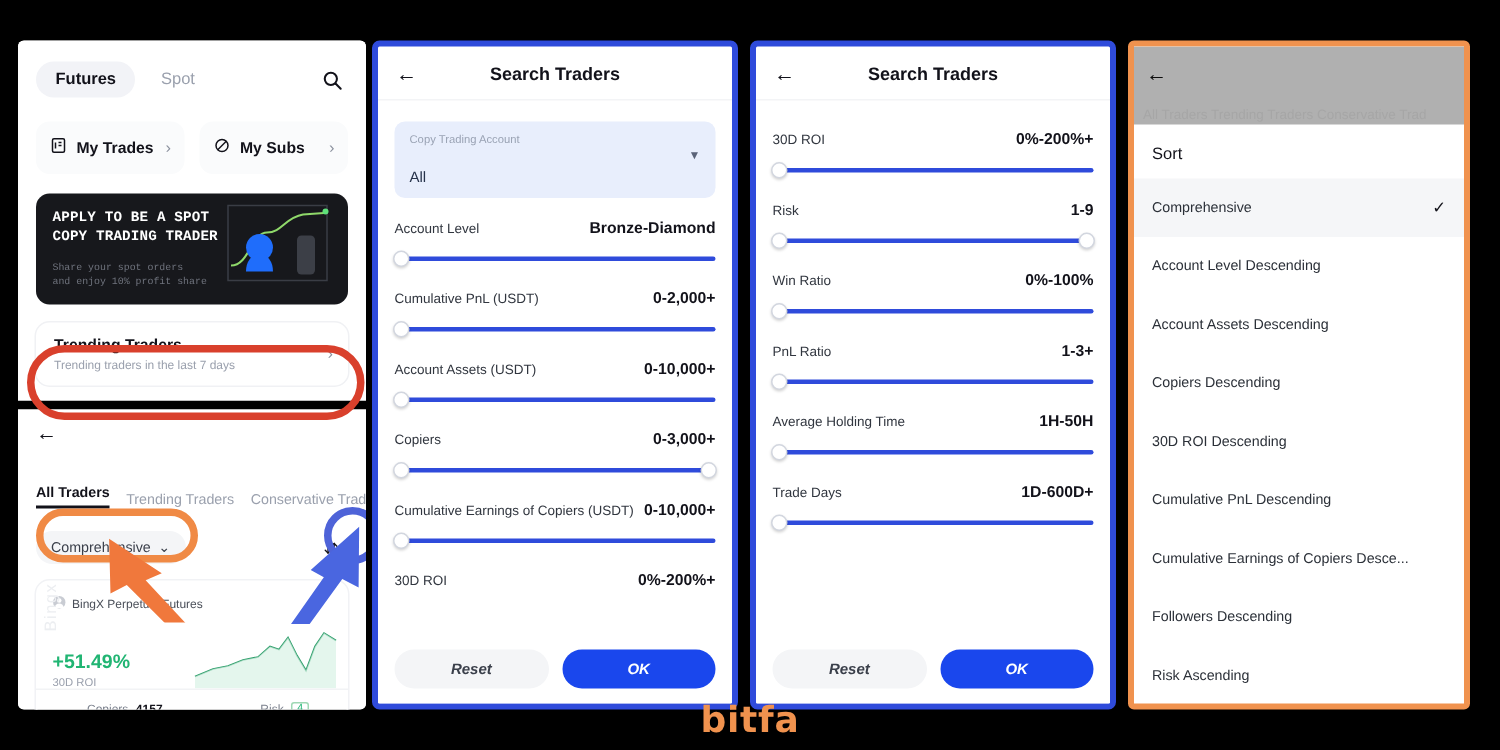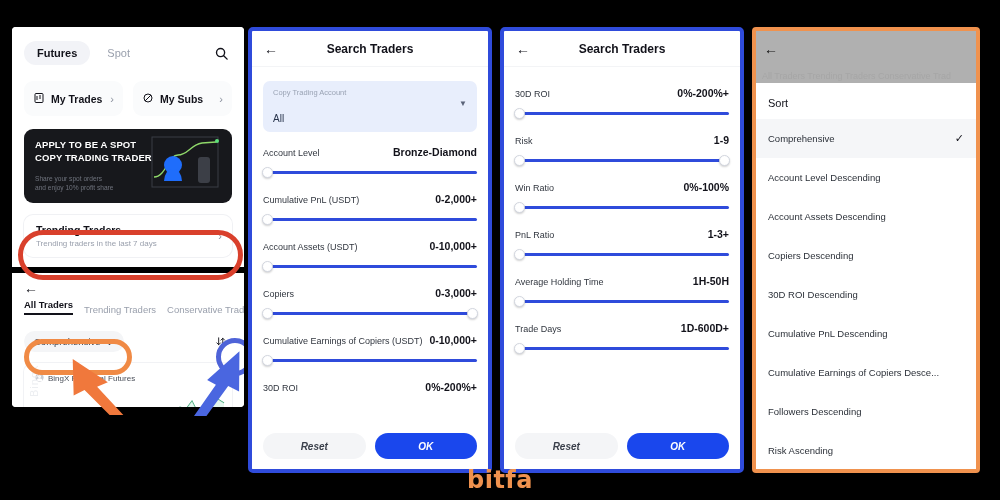--- a/index.html
+++ b/index.html
@@ -9,61 +9,61 @@
     font-family: "Liberation Sans", sans-serif;
     overflow: hidden;
   }
   .stage { position: relative; width: 1000px; height: 500px; background: #000; }
 
   
   .panel { position: absolute; background: #fff; overflow: hidden; }
 
   
   #panel1 {
-    left: 12px; top: 27px; width: 232px; height: 380px;
+    left: 12px; top: 27px; width: 232px; height: 446px;
     background: #fff; border-radius: 4px;
   }
   .p1-top { background:#fff; padding: 8px 12px 0 12px; height: 240px; position: relative; }
   .seg-row { display:flex; align-items:center; padding-top: 6px; }
   .seg {
     font-size: 11px; font-weight: 700; color:#12121a;
     background:#f2f3f7; border-radius: 14px; padding: 6px 13px;
   }
   .seg.off { background: transparent; color:#9aa0ad; font-weight: 400; margin-left: 4px; }
   .search-ic { margin-left:auto; width: 22px; height:22px; display:flex; align-items:center; justify-content:center; }
   .quick-row { display:flex; gap: 10px; margin-top: 16px; }
   .quick {
     flex:1; background:#fafbfc; border-radius: 9px; height: 35px;
     display:flex; align-items:center; padding: 0 9px; gap:6px;
   }
   .quick .qlabel { font-size: 10.5px; font-weight: 700; color:#12121a; }
   .quick .chev { margin-left:auto; color:#8b919e; font-size: 11px; }
   .banner {
     margin-top: 13px; background:#17181c; border-radius: 9px; height: 74px;
-    padding: 10px 11px; position: relative; overflow:hidden;
+    padding: 10px 11px; position: relative; overflow:hidden;font-family:Liberation Mono, monospace;
   }
   .banner h3 { color:#fff; font-size: 9.5px; font-weight: 800; line-height: 1.35; letter-spacing: .1px; }
   .banner p { color:#6f737d; font-size: 6.6px; line-height: 1.45; margin-top: 9px; }
   .banner-art { position:absolute; right: 6px; top: 4px; width: 86px; height: 66px; }
   .trend-card {
     margin-top: 12px; background:#fff; border-radius: 9px; height: 42px;
     display:flex; flex-direction:column; justify-content:center; padding: 0 12px;
     position: relative; box-shadow: 0 0 0 1px #f0f1f4;
   }
   .trend-card .t1 { font-size: 10.5px; font-weight:700; color:#12121a; }
   .trend-card .t2 { font-size: 8px; color:#9aa0ad; margin-top: 3px; }
   .trend-card .chev { position:absolute; right: 10px; top:50%; transform:translateY(-50%); color:#8b919e; font-size:11px; }
   .red-ring {
     position:absolute; left: 6px; top: 203px; width: 225px; height: 50px;
     border: 5px solid #d9402c; border-radius: 26px; pointer-events:none; z-index: 8;
   }
   .p1-gap { height: 6px; background:#000; }
   .p1-bot { background:#fff; padding: 8px 12px 0 12px; height: 200px; position: relative; }
   .back-arrow { font-size: 14px; color:#12121a; line-height:1; }
-  .tabs { display:flex; gap: 11px; margin-top: 4px; align-items:flex-end; }
+  .tabs { display:flex; gap: 11px; margin-top: 28px; align-items:flex-end; }
   .tab { font-size: 9.5px; color:#9aa0ad; white-space:nowrap; }
   .tab.active { color:#12121a; font-weight:700; border-bottom: 2px solid #12121a; padding-bottom: 3px; }
   .sortrow { display:flex; align-items:center; margin-top: 14px; position:relative; }
   .sortbtn {
     background:#f4f5f7; border-radius: 13px; padding: 5px 10px;
     font-size: 9.5px; color:#3a3f4a; display:flex; align-items:center; gap:5px;
   }
   .filter-ic {
     margin-left:auto; width: 24px; height:24px; border-radius:50%;
     background:#fff; display:flex; align-items:center; justify-content:center;

